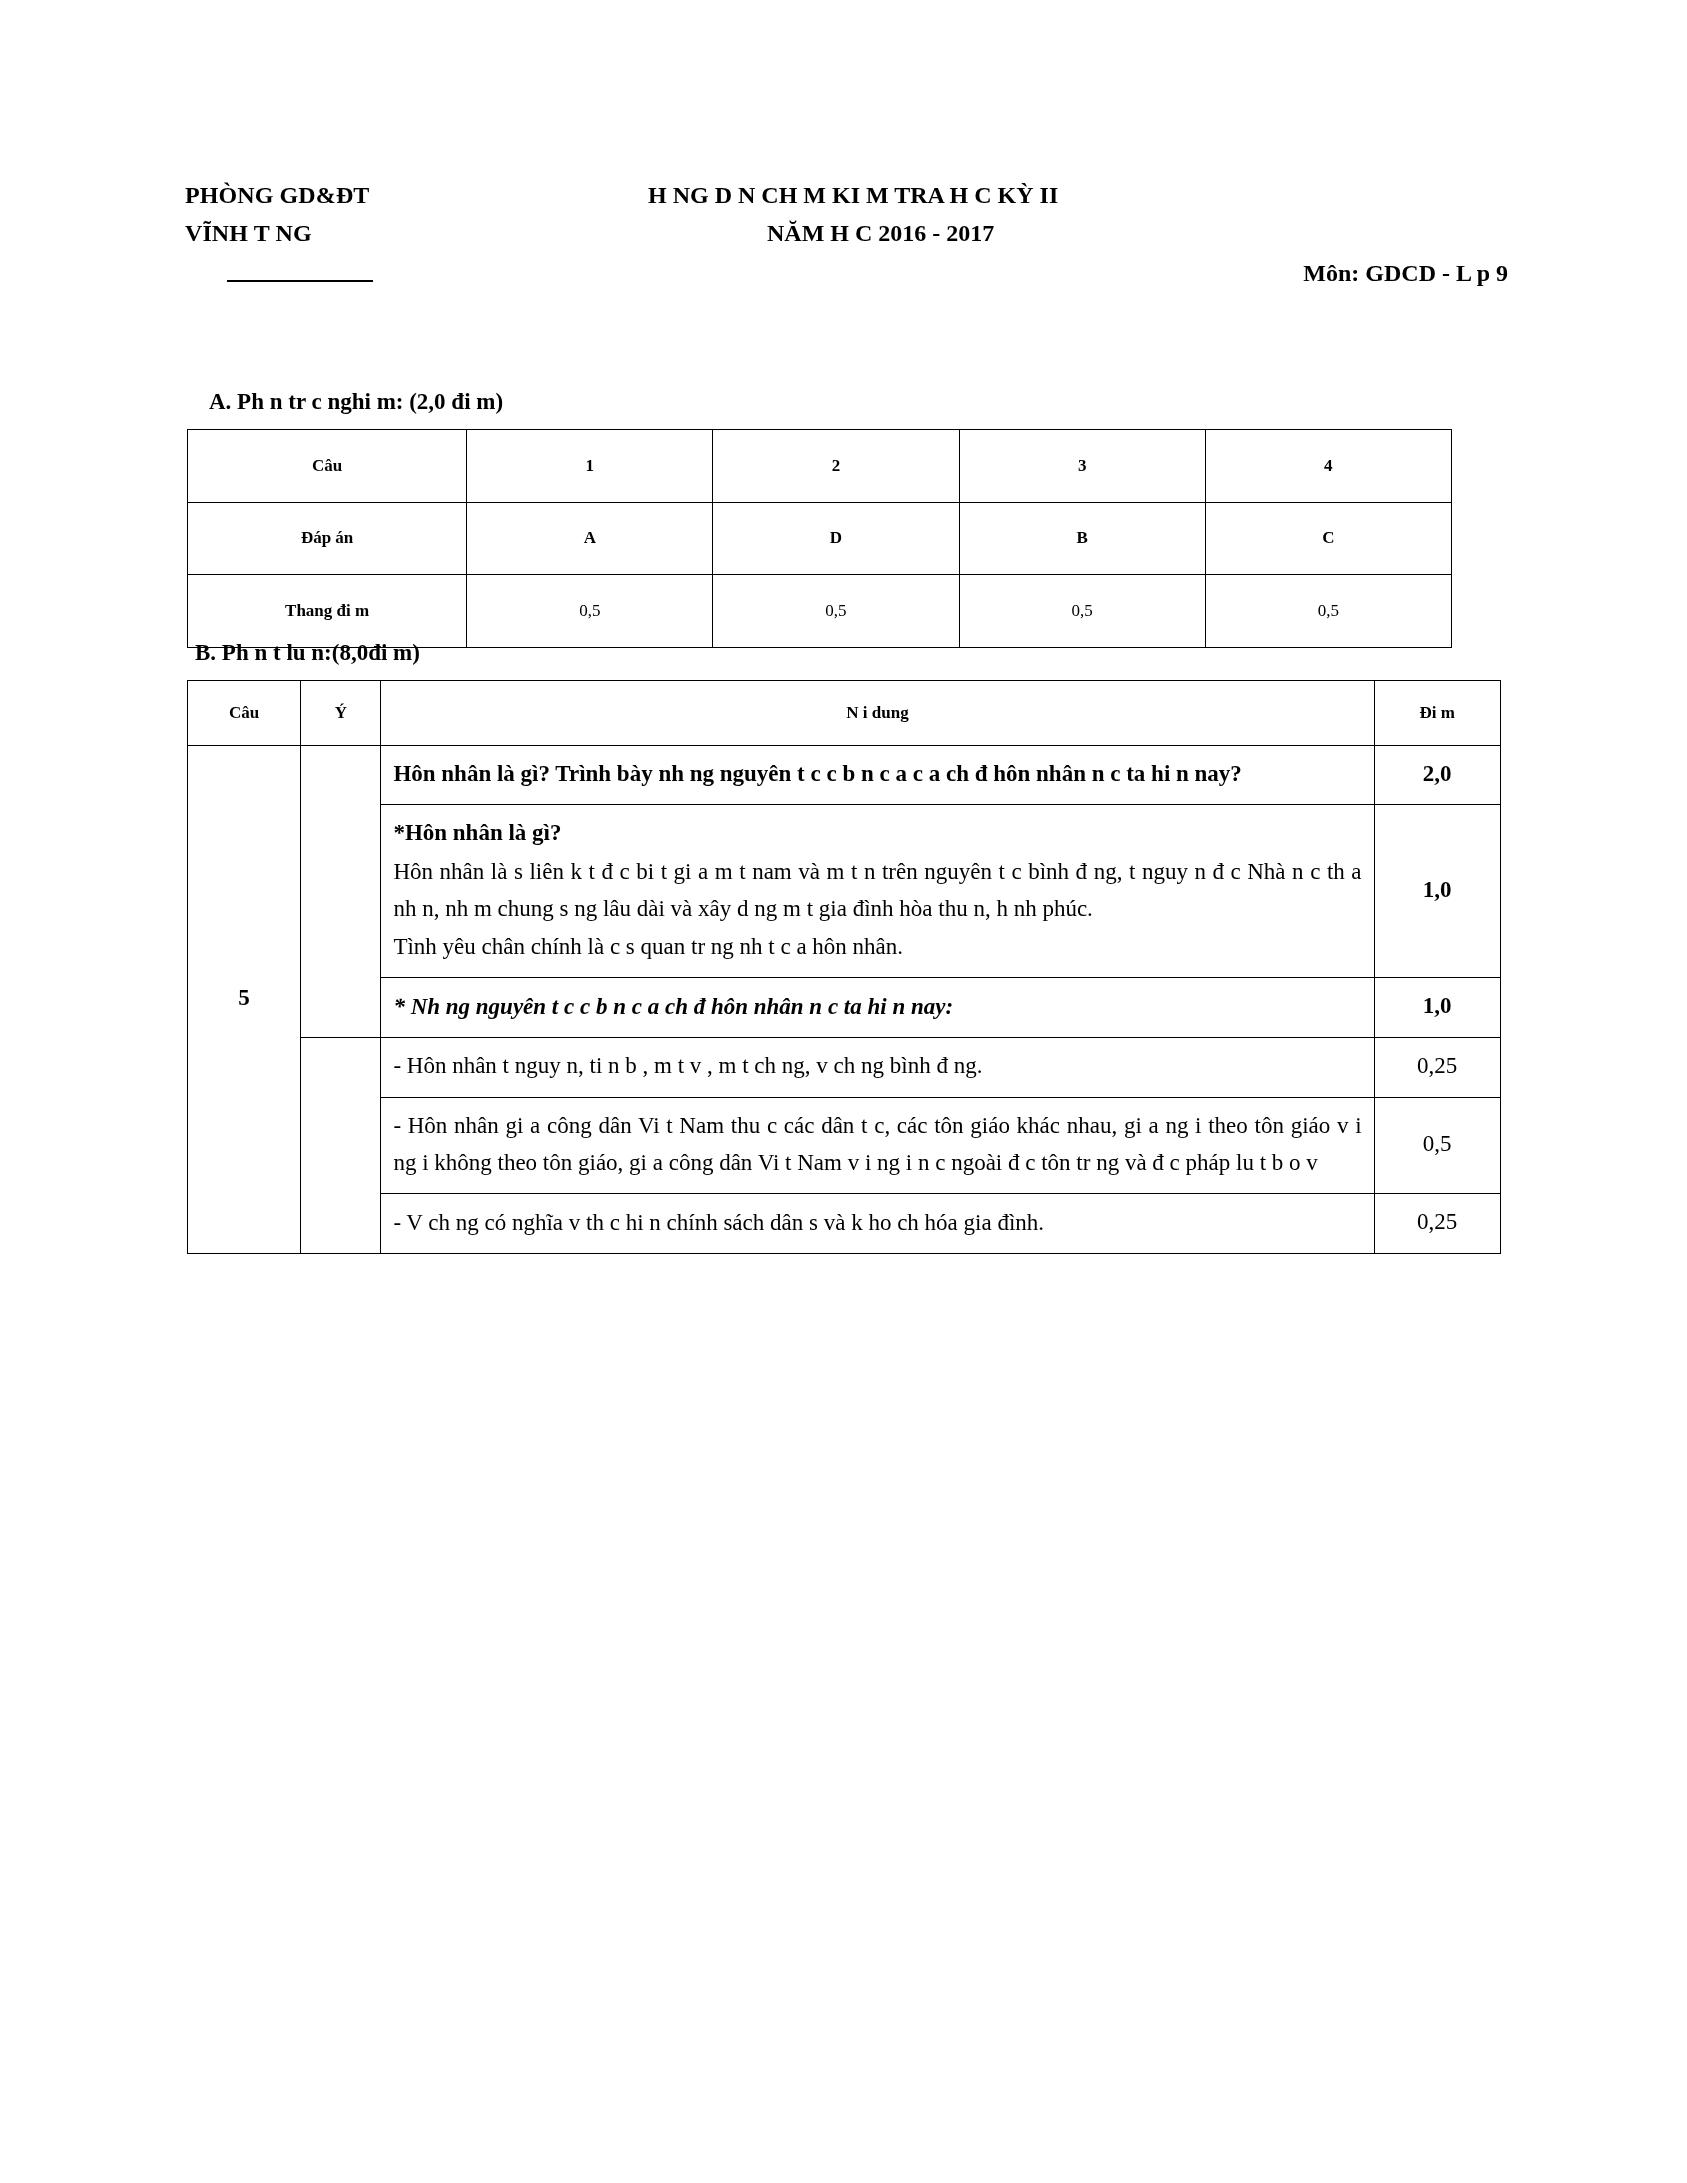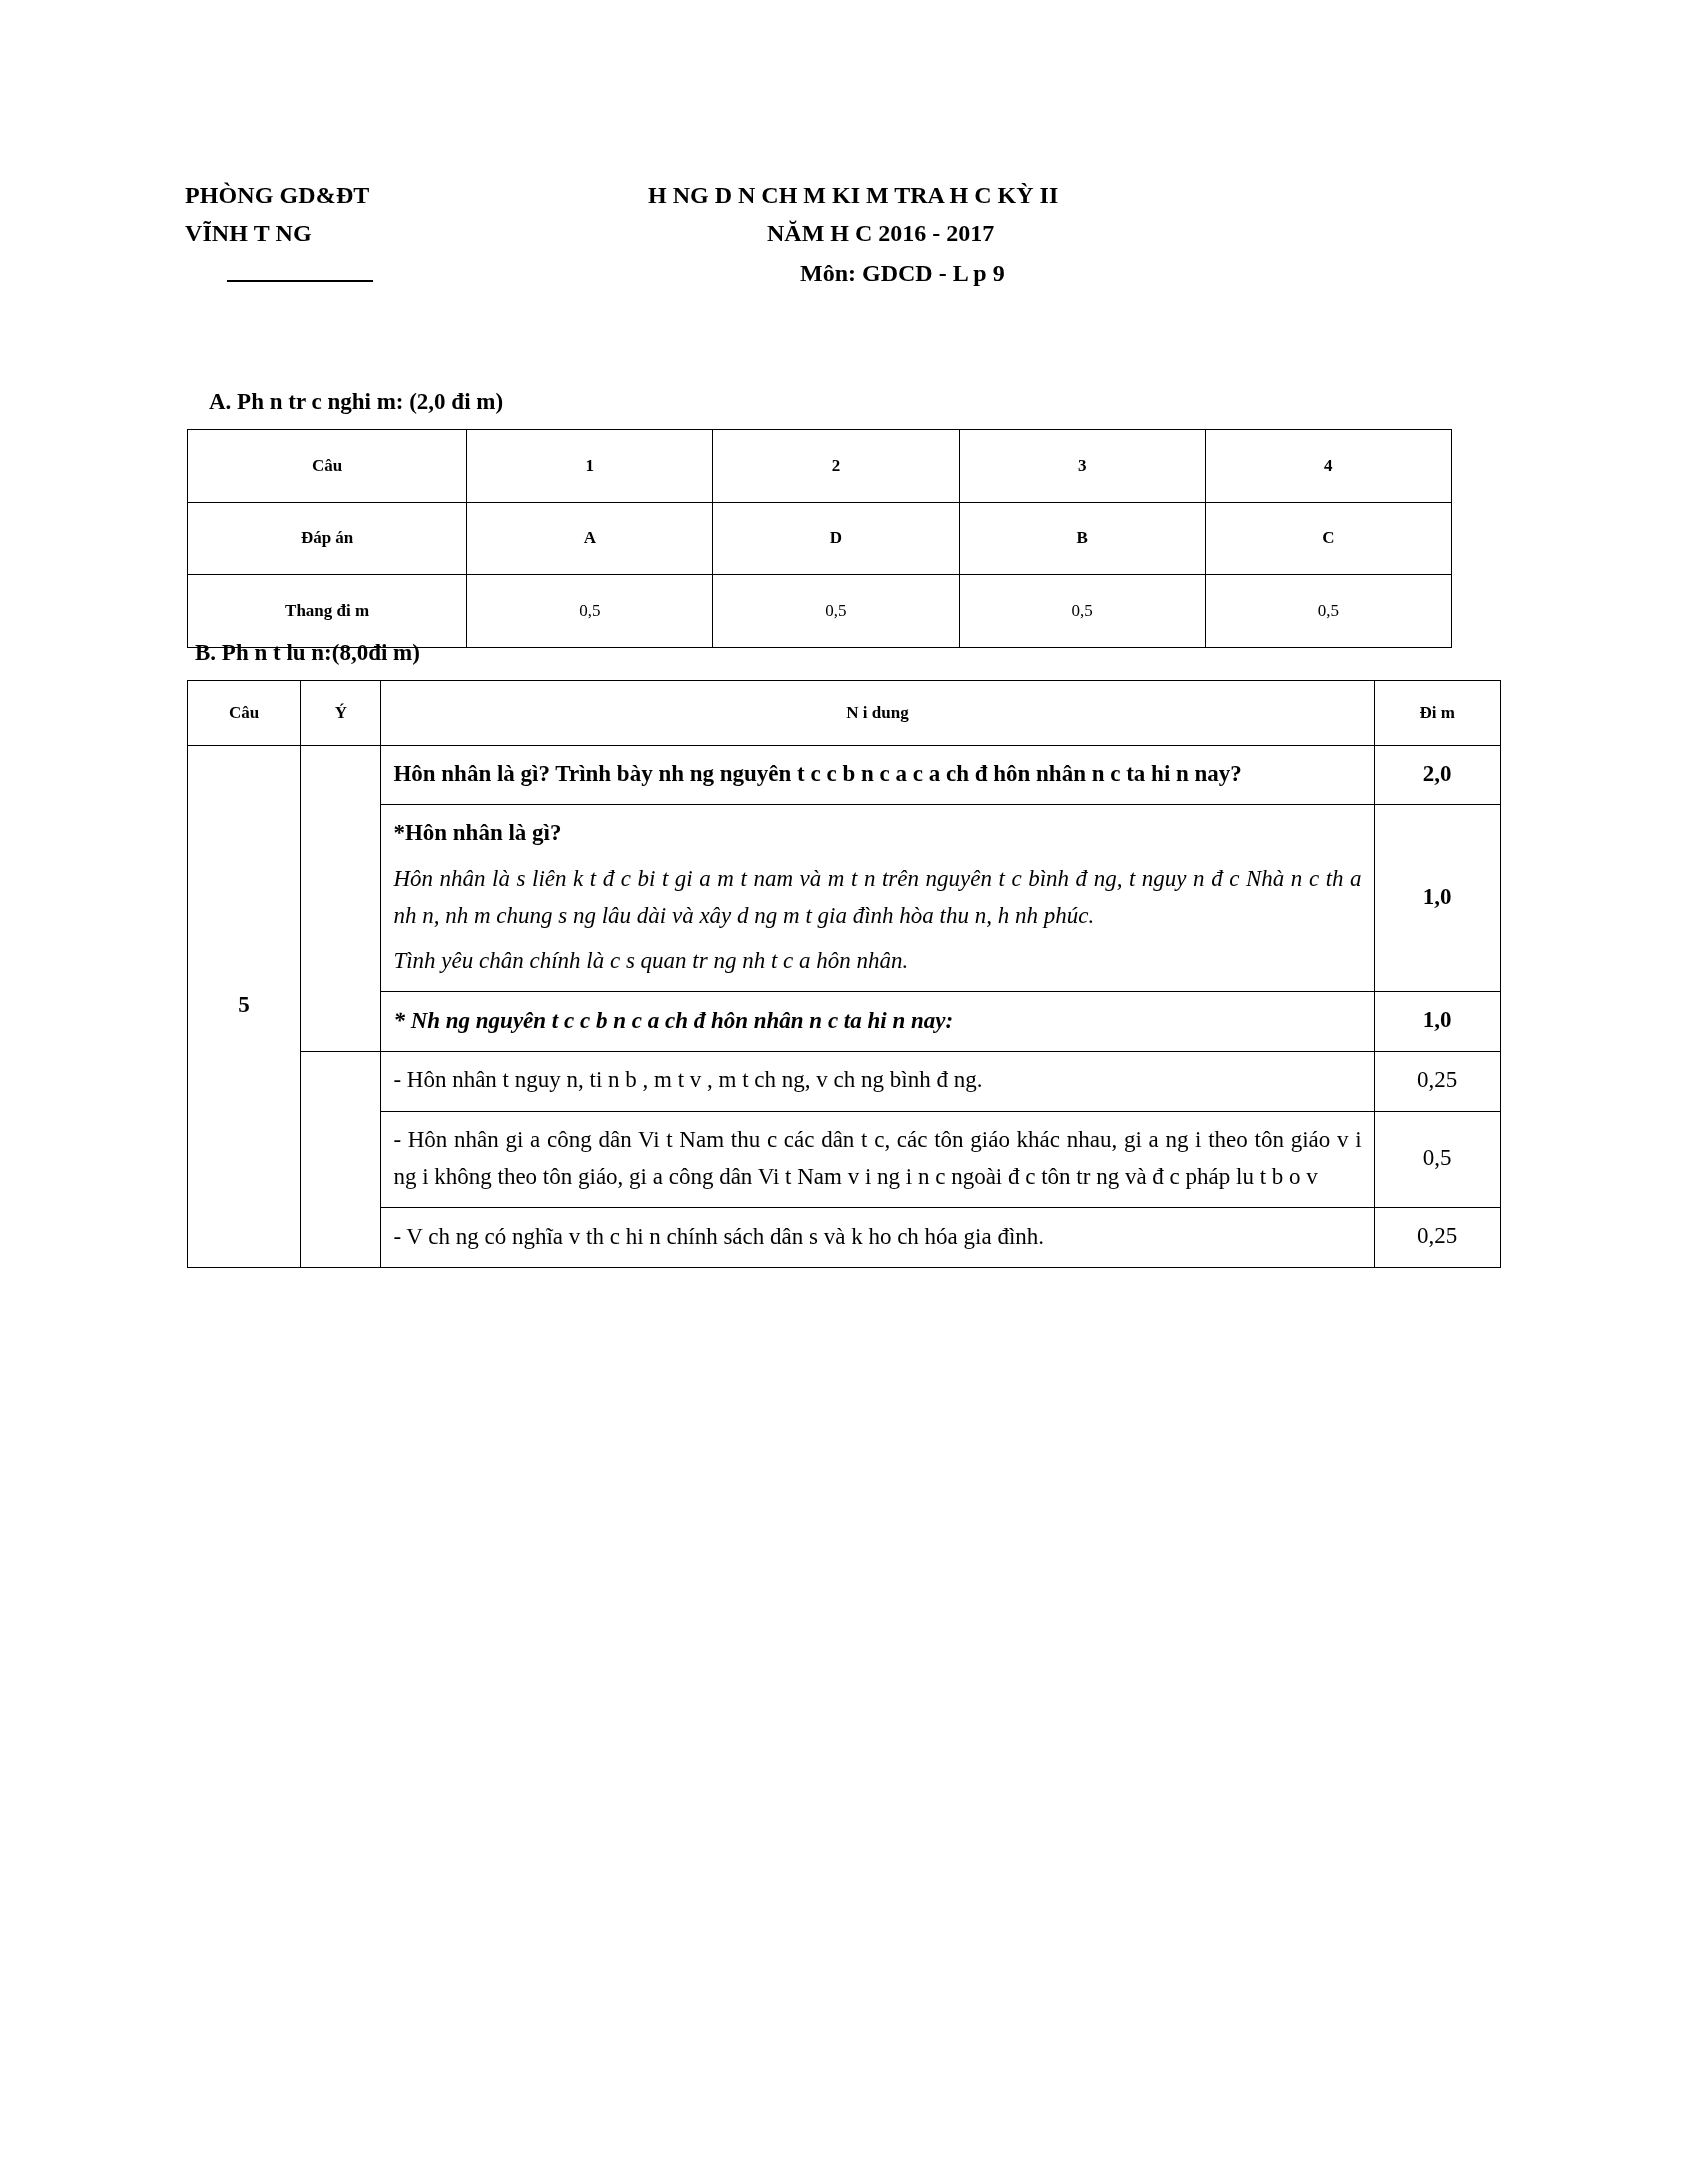--- a/index.html
+++ b/index.html
@@ -50,20 +50,21 @@
   .hdr-right .r1 {
     margin-left: 40px;
   }
   .hdr-right .r2 {
     margin-top: 10.6px;
     margin-left: 159px;
   }
   .hdr-right .r3 {
     margin-top: 13.2px;
     margin-left: 192px;
+    text-align: right;
   }
   .hdr-rule {
     position: absolute;
     left: 42px;
     top: 98px;
     width: 146px;
     height: 0;
     border-top: 2px solid #000;
   }
 
@@ -137,21 +138,21 @@
     font-size: 23px;
     line-height: 1.62;
     text-align: justify;
     text-justify: inter-word;
   }
   .content .b { font-weight: bold; }
   .content .bi { font-weight: bold; font-style: italic; }
   .content p {
     margin: 0;
   }
-  .content p + p { margin-top: 8px; font-style: italic; }
+  .content p + p { margin-top: 1px; }
   .big-cau {
     font-weight: bold;
     font-size: 23px;
   }
 </style>
 </head>
 <body>
 
 <div class="page">
 

